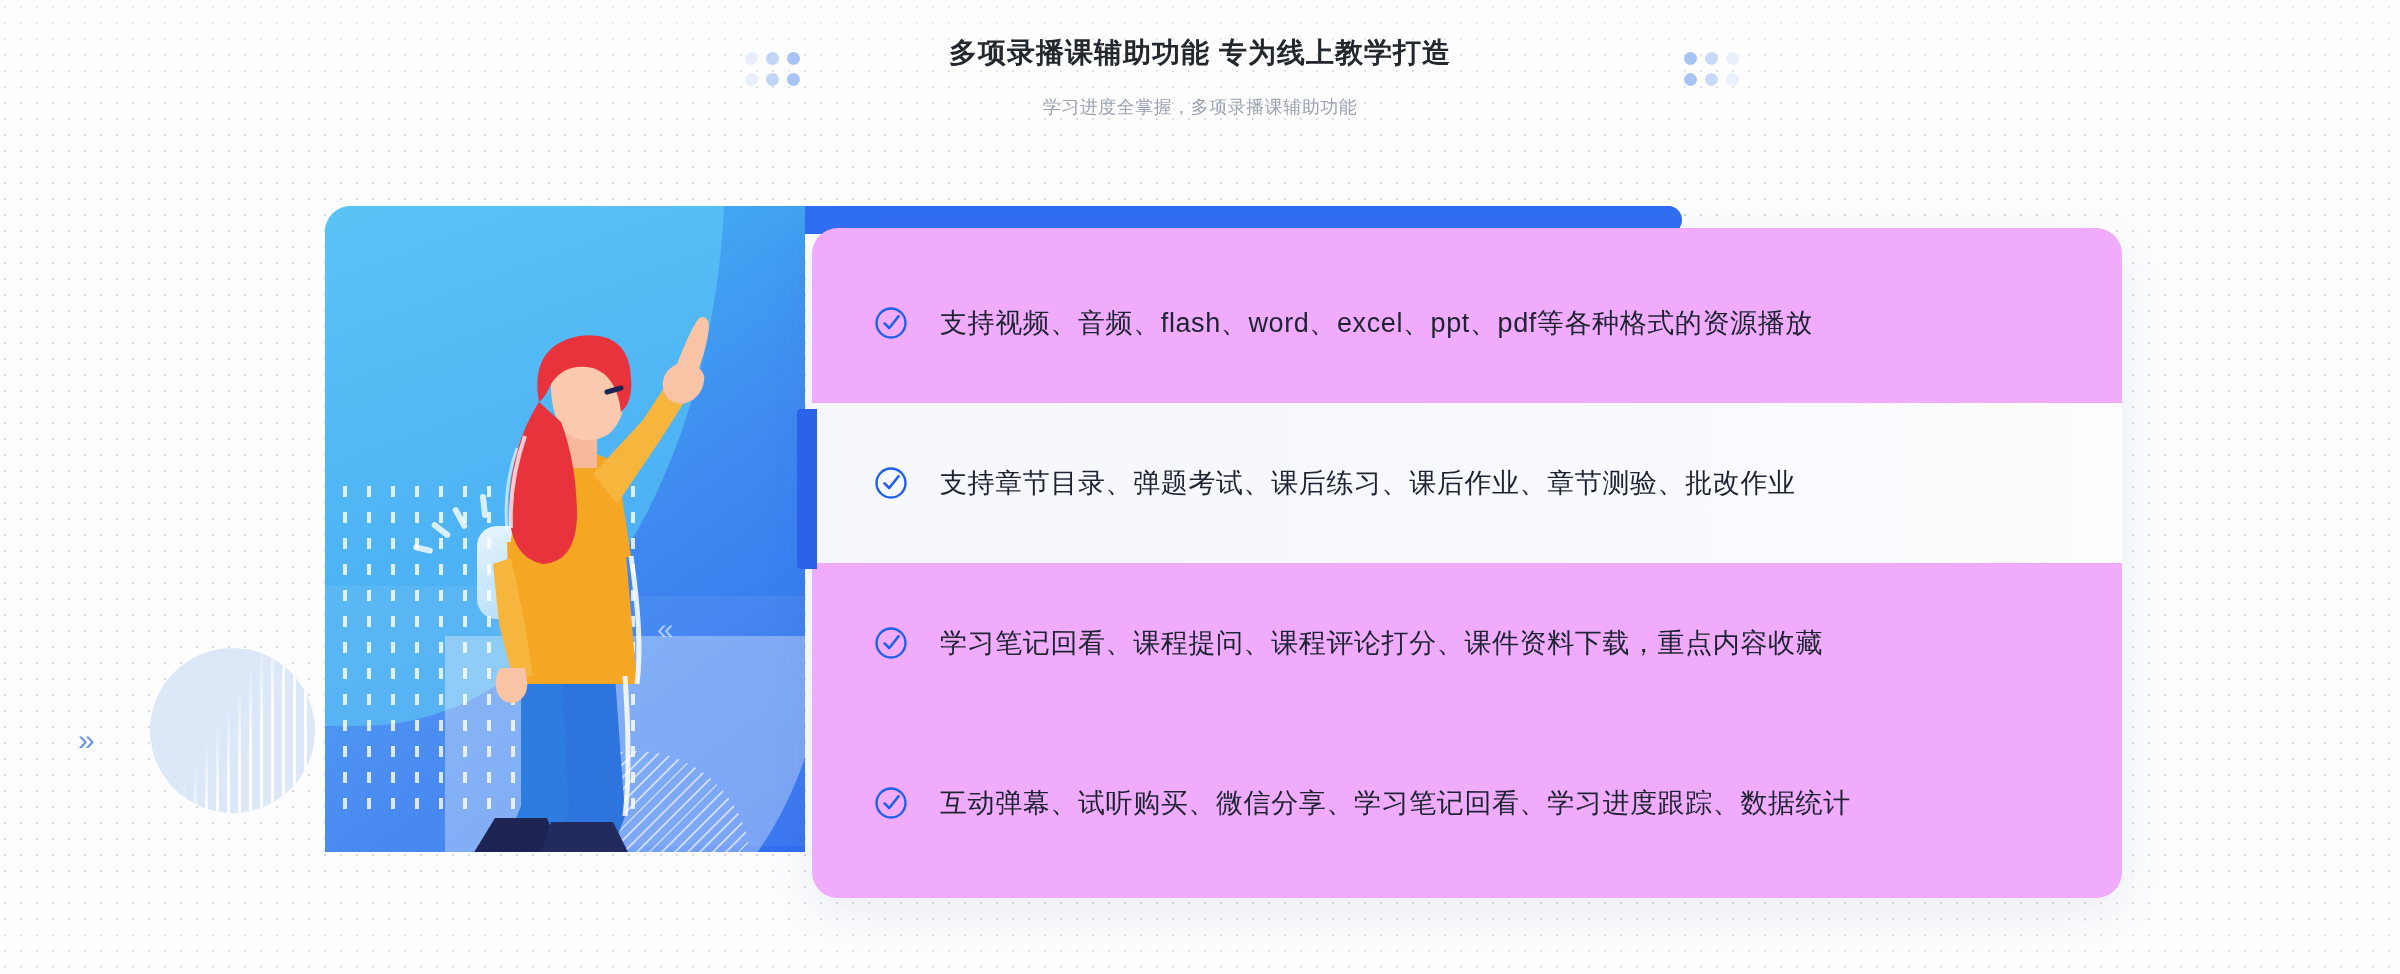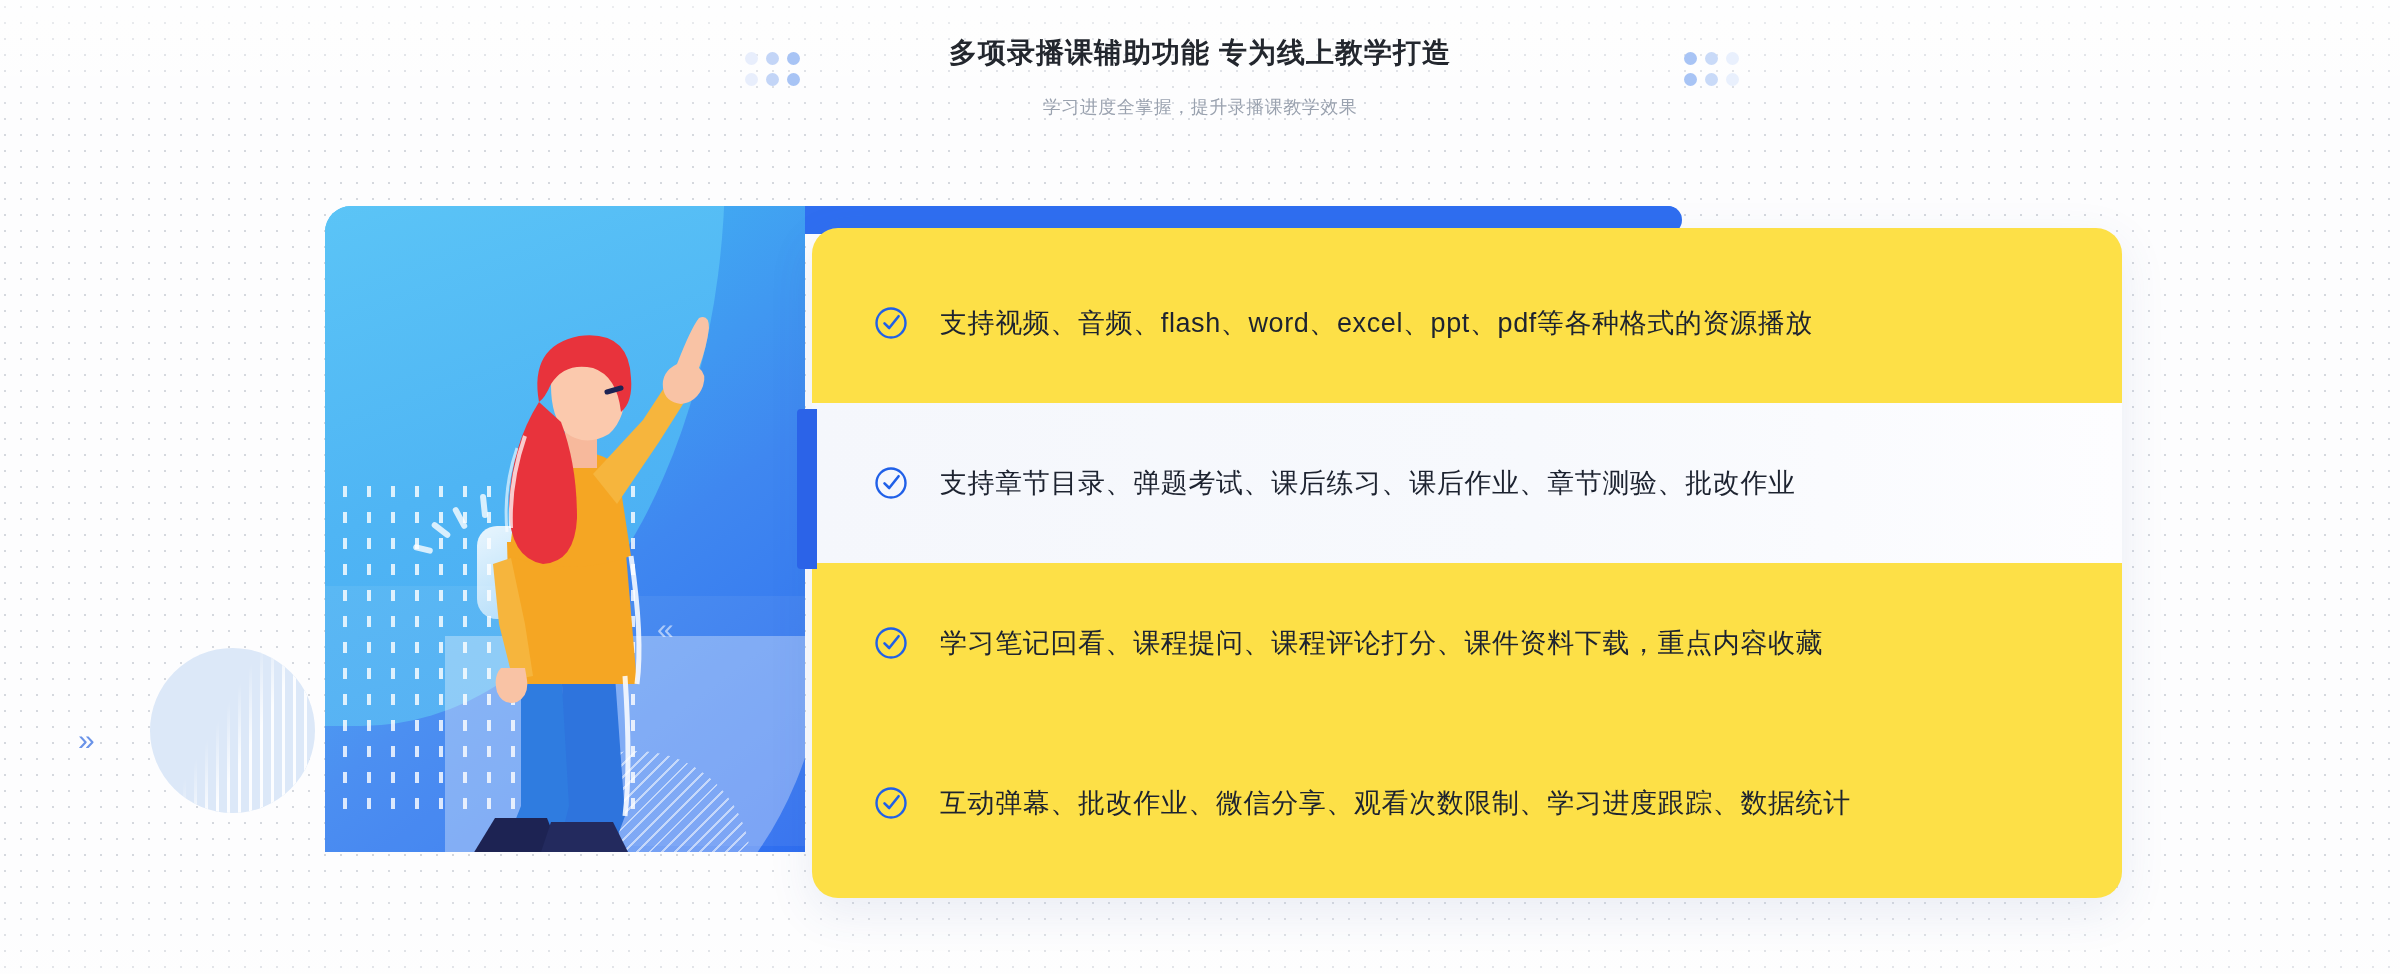--- a/index.html
+++ b/index.html
@@ -255,21 +255,21 @@
     font-weight: 300;
   }
 
   
   .white-card {
     position: absolute;
     left: 812px;
     top: 228px;
     width: 1310px;
     height: 670px;
-    background: #fde047;
+    background: #f0abfc;
     border-radius: 26px;
     box-shadow: 0 14px 46px rgba(60,90,160,0.10);
     overflow: hidden;
   }
   .rows { position: absolute; inset: 0; }
   .feature-row {
     position: absolute;
     left: 0;
     width: 1310px;
     height: 160px;
@@ -306,21 +306,21 @@
 </head>
 <body>
 
 <div id="stage">
 
   <div class="dotgrid"></div>
   <div class="dotgrid-fade"></div>
 
   <div class="header">
     <div class="title">多项录播课辅助功能 专为线上教学打造</div>
-    <div class="subtitle">学习进度全掌握，提升录播课教学效果</div>
+    <div class="subtitle">学习进度全掌握，多项录播课辅助功能</div>
   </div>
 
   <div class="deco-dots" id="deco-left">
     <span></span>
     <span></span>
     <span></span>
     <span></span>
     <span></span>
     <span></span>
   </div>
@@ -418,19 +418,19 @@
             <circle cx="17" cy="17" r="14.5" fill="none" stroke="#2060e8" stroke-width="2.4"></circle>
             <path d="M10.5 17.3 L15.2 22 L24.6 10.2" fill="none" stroke="#2060e8" stroke-width="2.6" stroke-linecap="round" stroke-linejoin="round"></path>
           </svg>
           <div class="row-text">学习笔记回看、课程提问、课程评论打分、课件资料下载，重点内容收藏</div>
         </div>
         <div class="feature-row" style="top: 495px;">
           <svg class="check" viewBox="0 0 34 34">
             <circle cx="17" cy="17" r="14.5" fill="none" stroke="#2060e8" stroke-width="2.4"></circle>
             <path d="M10.5 17.3 L15.2 22 L24.6 10.2" fill="none" stroke="#2060e8" stroke-width="2.6" stroke-linecap="round" stroke-linejoin="round"></path>
           </svg>
-          <div class="row-text">互动弹幕、批改作业、微信分享、观看次数限制、学习进度跟踪、数据统计</div>
+          <div class="row-text">互动弹幕、试听购买、微信分享、学习笔记回看、学习进度跟踪、数据统计</div>
         </div>
       </div>
   </div>
   <div class="accent-bar"></div>
 
 </div>
 
 </body></html>

